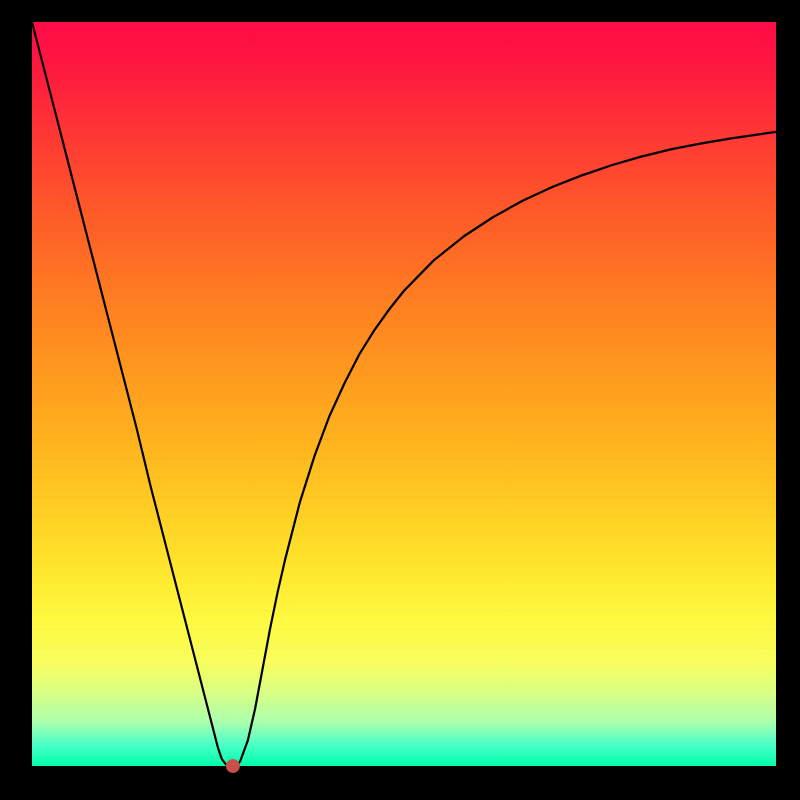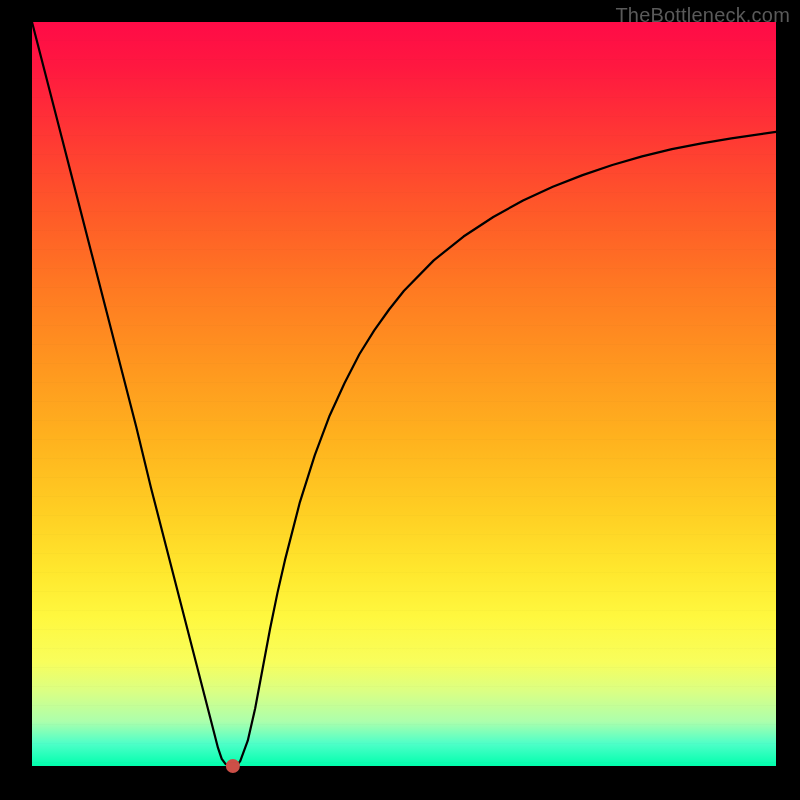--- a/index.html
+++ b/index.html
@@ -71,20 +71,19 @@
     overflow: visible;
   }
   .dot {
     fill: #cc4f47;
   }
 </style>
 </head>
 <body>
 
 <div class="frame">
-  <div class="brand">TheBottleneck.com</div>
   <div class="plot">
     <svg class="curve" viewBox="0 0 744 744">
       <path id="curvePath" fill="none" stroke="#000" stroke-width="2.2" stroke-linecap="round" stroke-linejoin="round" d="M0.00 0.00 L14.88 57.79 L29.76 115.57 L44.64 173.36 L59.52 231.15 L74.40 288.93 L89.28 346.72 L104.16 404.50 L119.04 465.90 L133.92 523.69 L148.80 581.48 L163.68 639.26 L178.56 697.05 L186.00 725.94 L189.72 736.78 L193.44 741.83 L197.16 744.00 L200.88 744.00 L204.60 744.00 L208.32 738.94 L215.76 718.72 L223.20 686.21 L230.64 646.49 L238.08 606.76 L245.52 570.64 L252.96 538.14 L267.84 480.35 L282.72 433.40 L297.60 393.67 L312.48 361.17 L327.36 332.27 L342.24 308.43 L357.12 287.49 L372.00 268.71 L401.76 238.37 L431.52 214.53 L461.28 195.03 L491.04 178.42 L520.80 164.69 L550.56 153.13 L580.32 143.02 L610.08 134.35 L639.84 127.13 L669.60 121.35 L699.36 116.30 L744.00 109.79"></path>
       <circle id="minDot" class="dot" r="7" cx="200.88" cy="744.00"></circle>
     </svg>
   </div>
 </div>
 
 </body></html>

